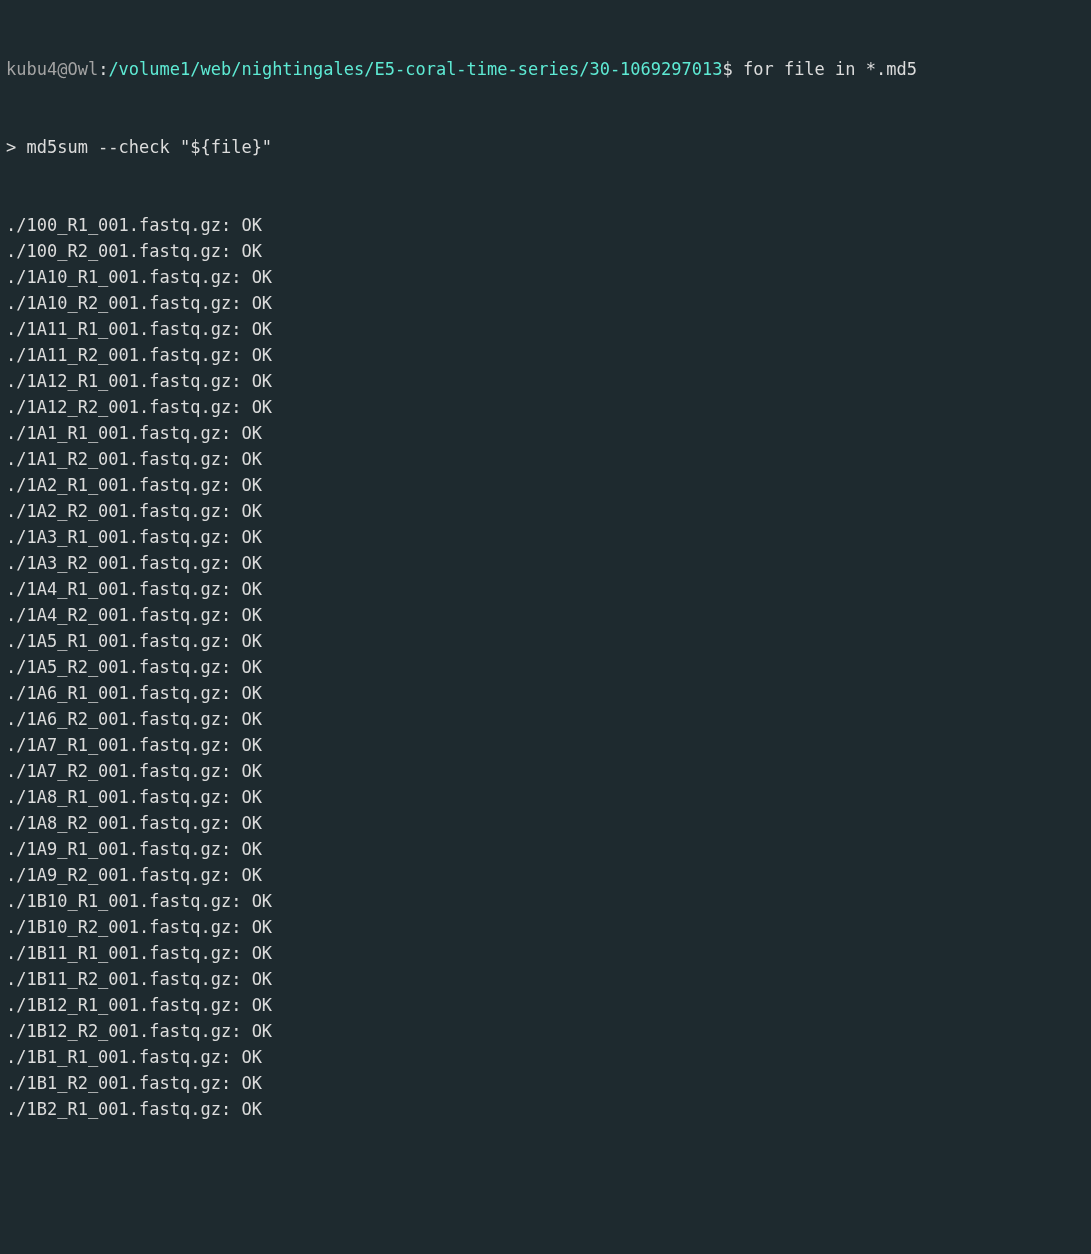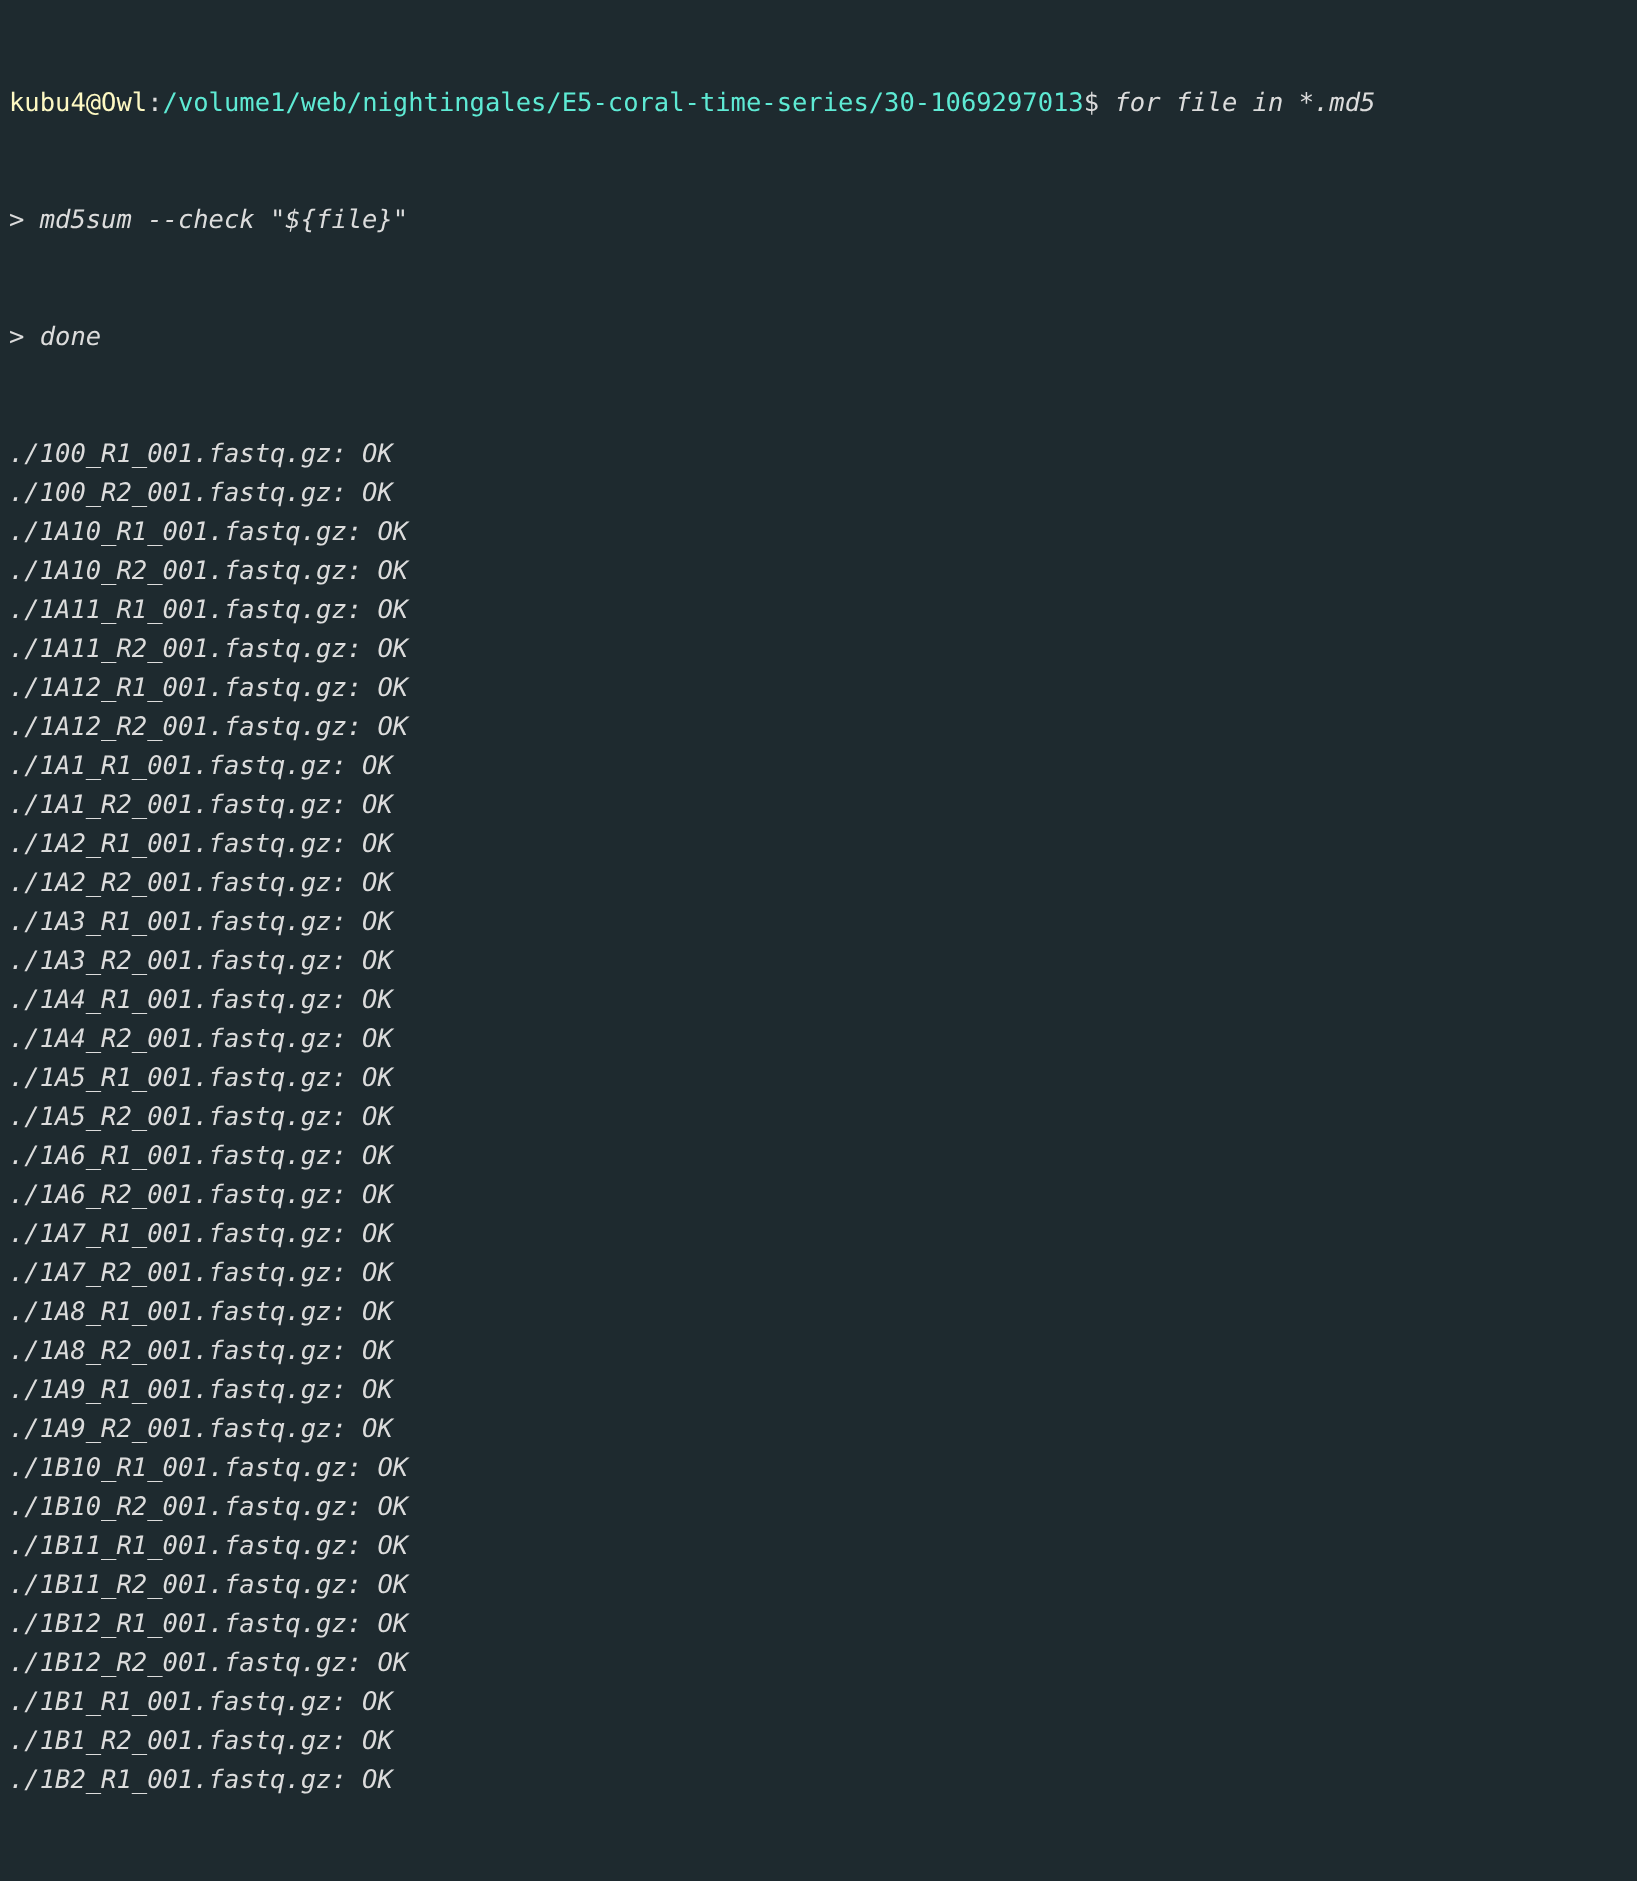--- a/index.html
+++ b/index.html
@@ -9,28 +9,27 @@
     color: #dcdcdc;
     font-family: "DejaVu Sans Mono", "Menlo", "Consolas", monospace;
     font-size: 17px;
     line-height: 26px;
     width: 1091px;
   }
   .terminal {
     padding: 4px 6px 6px 6px;
     white-space: pre;
   }
-  .prompt-user { color: #fef9c3; text-align: center; }
+  .prompt-user { color: #a3a3a3; text-align: center; }
   .prompt-colon { color: #dcdcdc; }
   .prompt-path { color: #5eead4; }
   .prompt-dollar { color: #dcdcdc; }
-  .cmd, .out { color: #dcdcdc; font-style: italic; }
+  .cmd, .out { color: #dcdcdc; }
   .line { white-space: pre; }
 </style>
 </head>
 <body>
 
 <div class="terminal">
   <div class="line"><span class="prompt-user">kubu4@Owl</span><span class="prompt-colon">:</span><span class="prompt-path">/volume1/web/nightingales/E5-coral-time-series/30-1069297013</span><span class="prompt-dollar">$ </span><span class="cmd">for file in *.md5</span></div>
   <div class="line cmd">&gt; md5sum --check "${file}"</div>
-  <div class="line cmd">&gt; done</div>
   <div id="output-block"><div class="line out">./100_R1_001.fastq.gz: OK</div><div class="line out">./100_R2_001.fastq.gz: OK</div><div class="line out">./1A10_R1_001.fastq.gz: OK</div><div class="line out">./1A10_R2_001.fastq.gz: OK</div><div class="line out">./1A11_R1_001.fastq.gz: OK</div><div class="line out">./1A11_R2_001.fastq.gz: OK</div><div class="line out">./1A12_R1_001.fastq.gz: OK</div><div class="line out">./1A12_R2_001.fastq.gz: OK</div><div class="line out">./1A1_R1_001.fastq.gz: OK</div><div class="line out">./1A1_R2_001.fastq.gz: OK</div><div class="line out">./1A2_R1_001.fastq.gz: OK</div><div class="line out">./1A2_R2_001.fastq.gz: OK</div><div class="line out">./1A3_R1_001.fastq.gz: OK</div><div class="line out">./1A3_R2_001.fastq.gz: OK</div><div class="line out">./1A4_R1_001.fastq.gz: OK</div><div class="line out">./1A4_R2_001.fastq.gz: OK</div><div class="line out">./1A5_R1_001.fastq.gz: OK</div><div class="line out">./1A5_R2_001.fastq.gz: OK</div><div class="line out">./1A6_R1_001.fastq.gz: OK</div><div class="line out">./1A6_R2_001.fastq.gz: OK</div><div class="line out">./1A7_R1_001.fastq.gz: OK</div><div class="line out">./1A7_R2_001.fastq.gz: OK</div><div class="line out">./1A8_R1_001.fastq.gz: OK</div><div class="line out">./1A8_R2_001.fastq.gz: OK</div><div class="line out">./1A9_R1_001.fastq.gz: OK</div><div class="line out">./1A9_R2_001.fastq.gz: OK</div><div class="line out">./1B10_R1_001.fastq.gz: OK</div><div class="line out">./1B10_R2_001.fastq.gz: OK</div><div class="line out">./1B11_R1_001.fastq.gz: OK</div><div class="line out">./1B11_R2_001.fastq.gz: OK</div><div class="line out">./1B12_R1_001.fastq.gz: OK</div><div class="line out">./1B12_R2_001.fastq.gz: OK</div><div class="line out">./1B1_R1_001.fastq.gz: OK</div><div class="line out">./1B1_R2_001.fastq.gz: OK</div><div class="line out">./1B2_R1_001.fastq.gz: OK</div></div>
 </div>
 
 </body></html>

